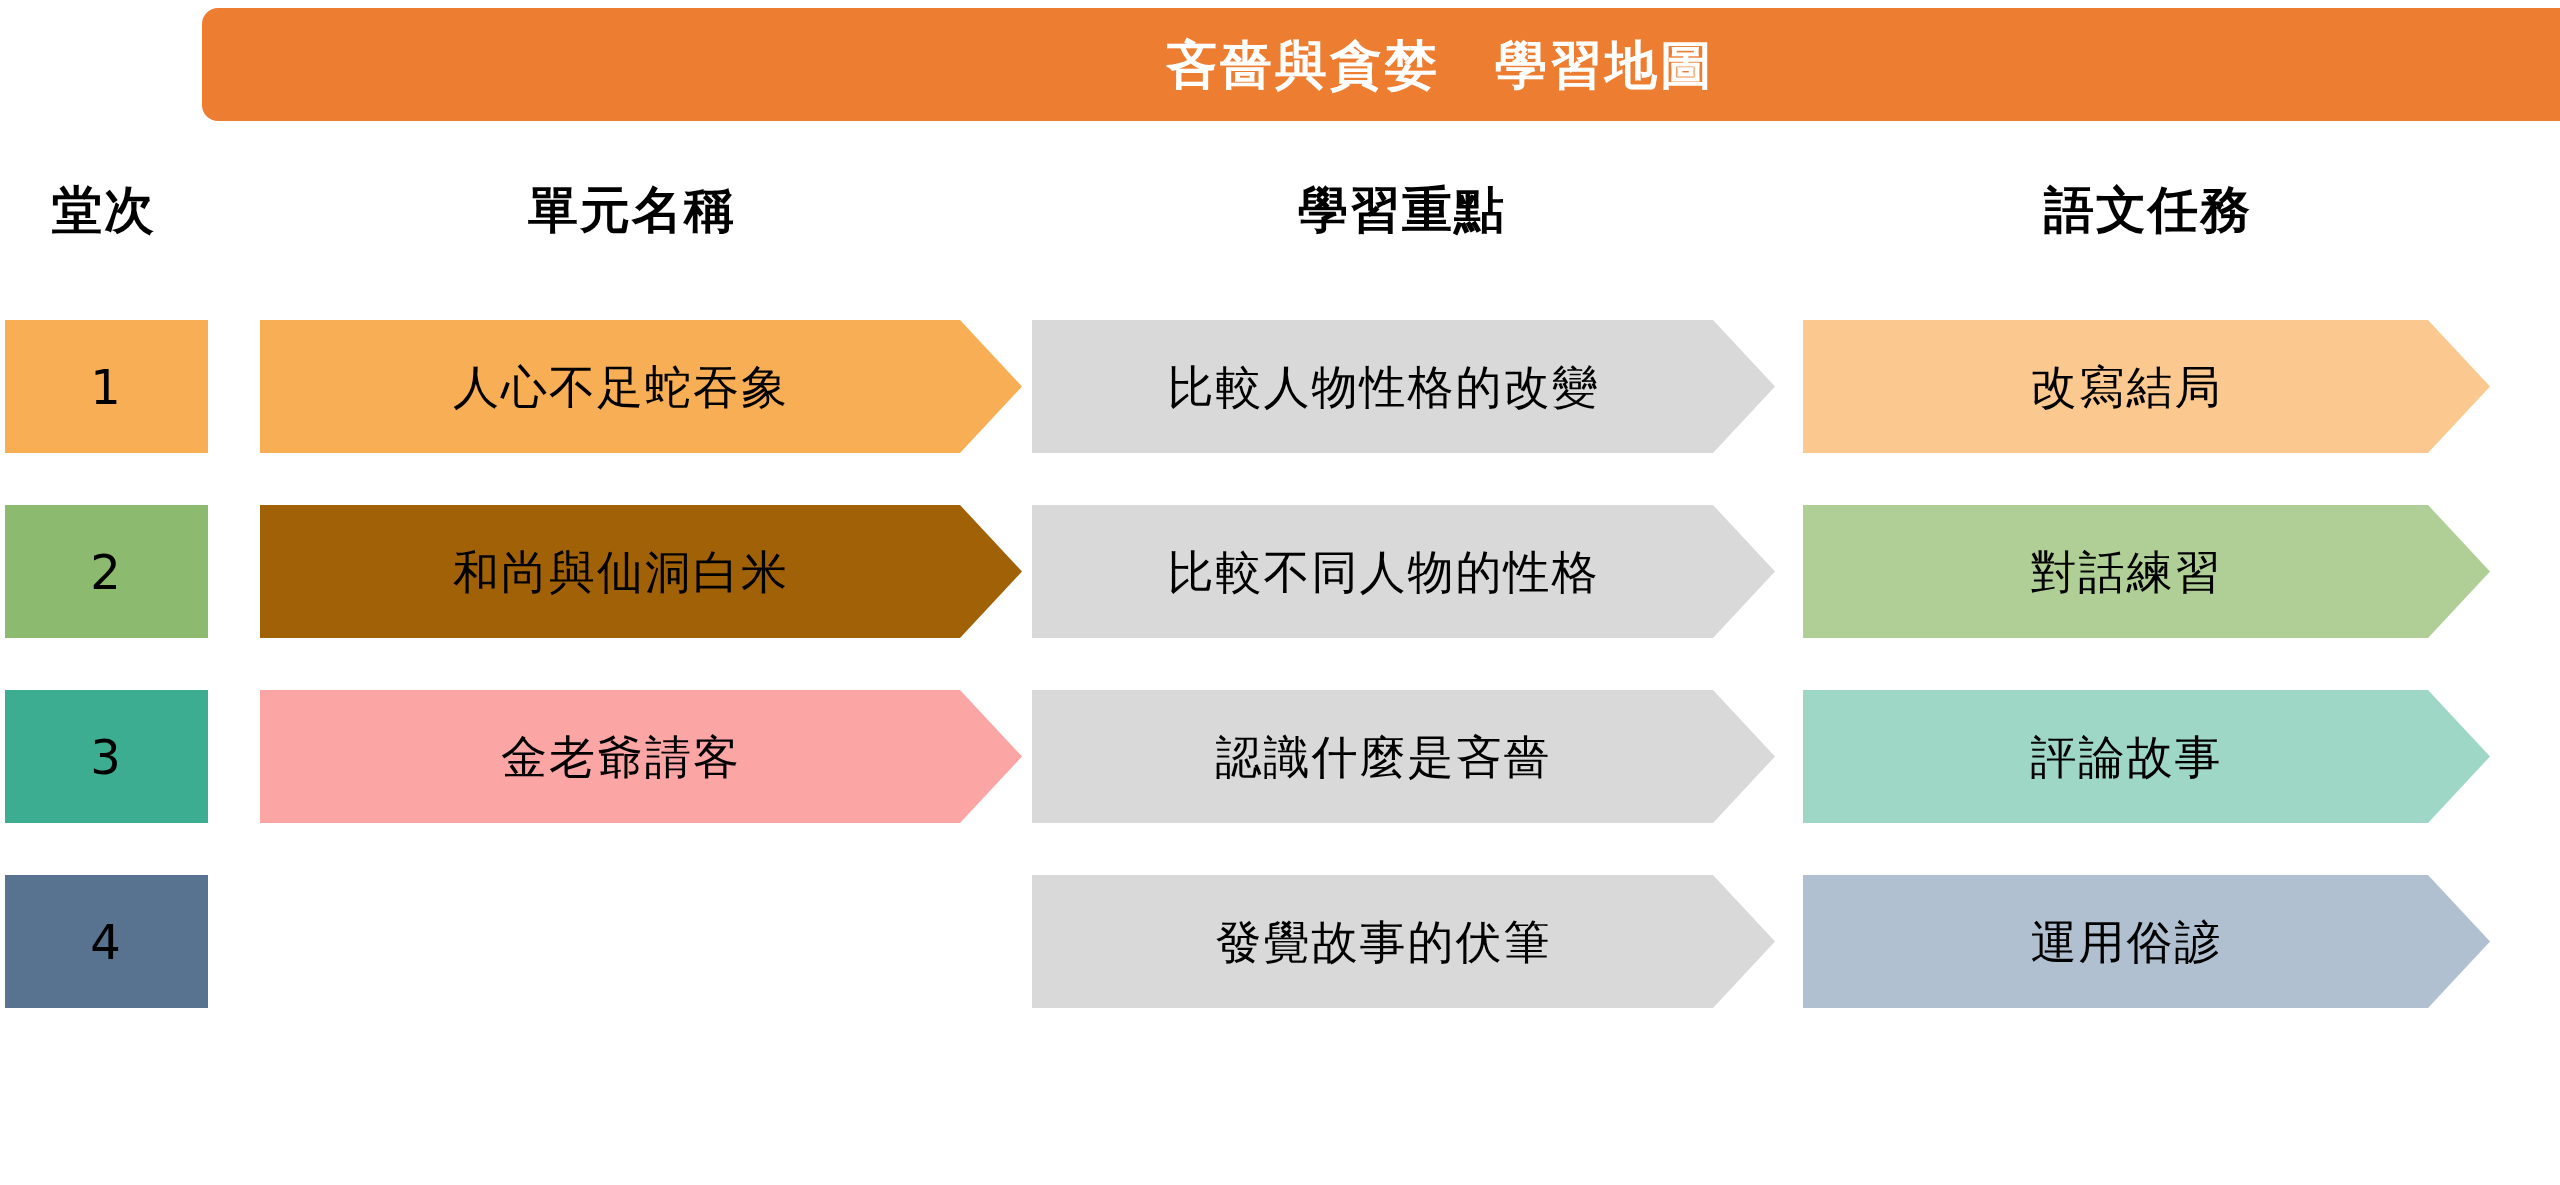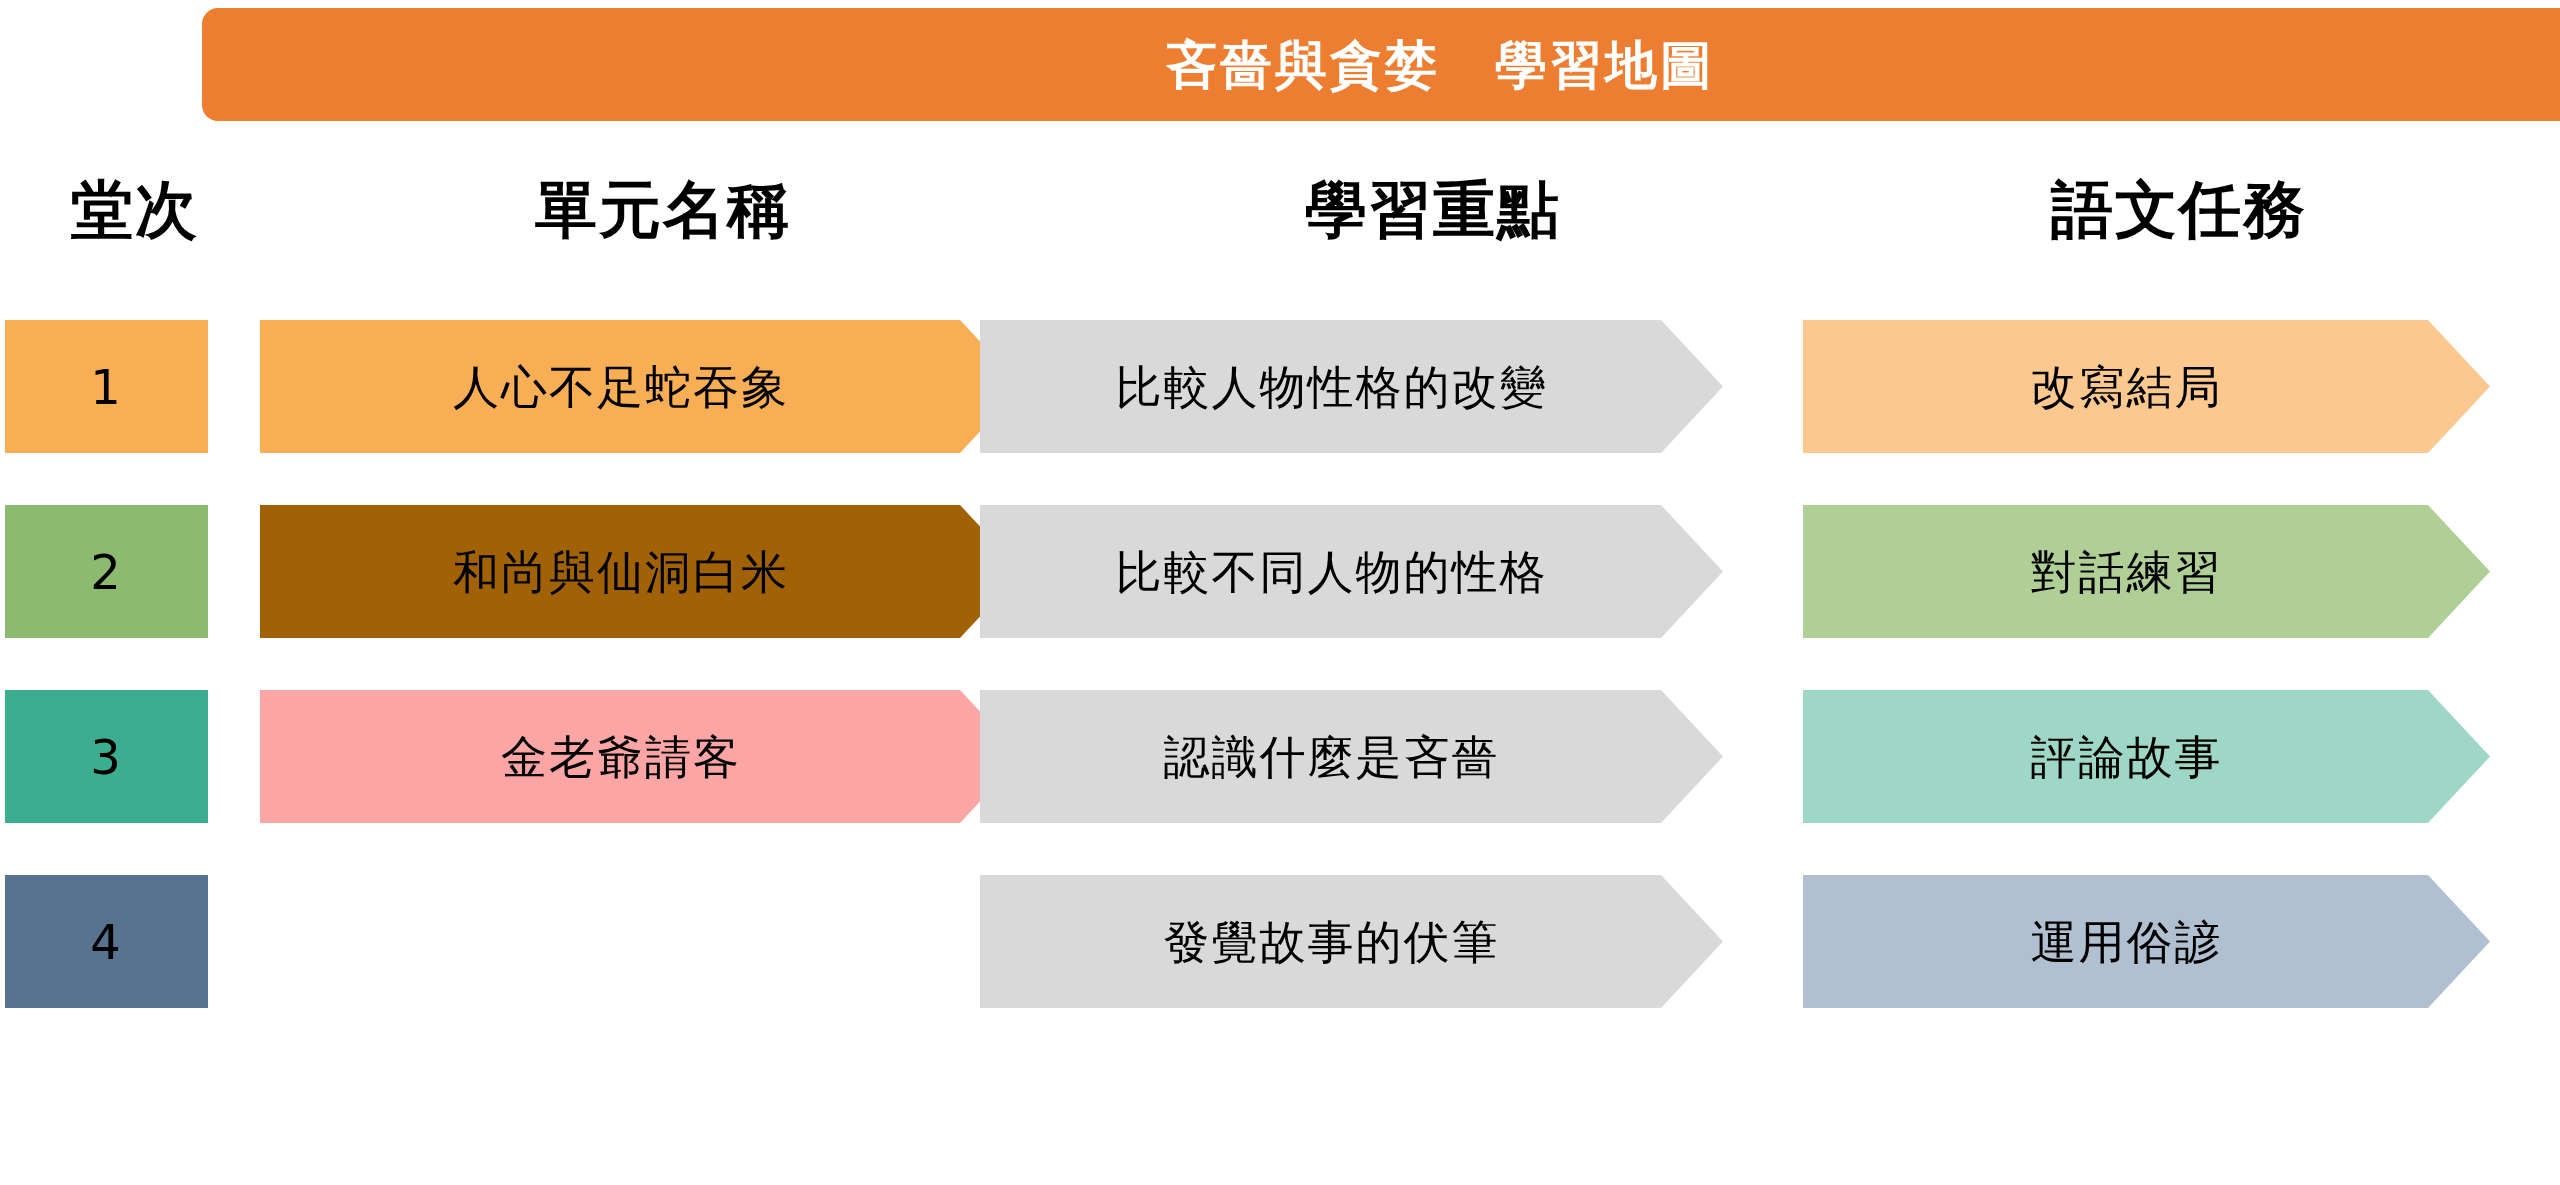--- a/index.html
+++ b/index.html
@@ -47,25 +47,24 @@
     height: 100px;
   }
   .col-header {
     position: absolute;
     top: 0;
     height: 100px;
     display: flex;
     align-items: center;
     justify-content: center;
     color: #000000;
-    font-size: 62px;
+    font-size: 50px;
     font-weight: bold;
     letter-spacing: 2px;
     white-space: nowrap;
-    padding-left: 31px;
   }
   .col-header.h0 { left: 0px;    width: 208px; }
   .col-header.h1 { left: 232px;  width: 800px; }
   .col-header.h2 { left: 1032px; width: 740px; }
   .col-header.h3 { left: 1803px; width: 690px; }
 
   
   .rows {
     position: absolute;
     left: 0;
@@ -102,21 +101,21 @@
   }
   .cell.badge .label {
     font-size: 48px;
   }
 
   
   .cell.arrow {
     clip-path: polygon(0 0, calc(100% - 62px) 0, 100% 50%, calc(100% - 62px) 100%, 0 100%);
   }
   .cell.unit   { left: 232px;  width: 762px; margin-left: 28px;  }
-  .cell.focus  { left: 980px; width: 743px;  }
+  .cell.focus  { left: 1032px; width: 743px;  }
   .cell.task   { left: 1803px; width: 687px;  }
 
   .cell.unit .label,
   .cell.focus .label,
   .cell.task .label {
     margin-right: 40px;
   }
 </style>
 </head>
 <body>

